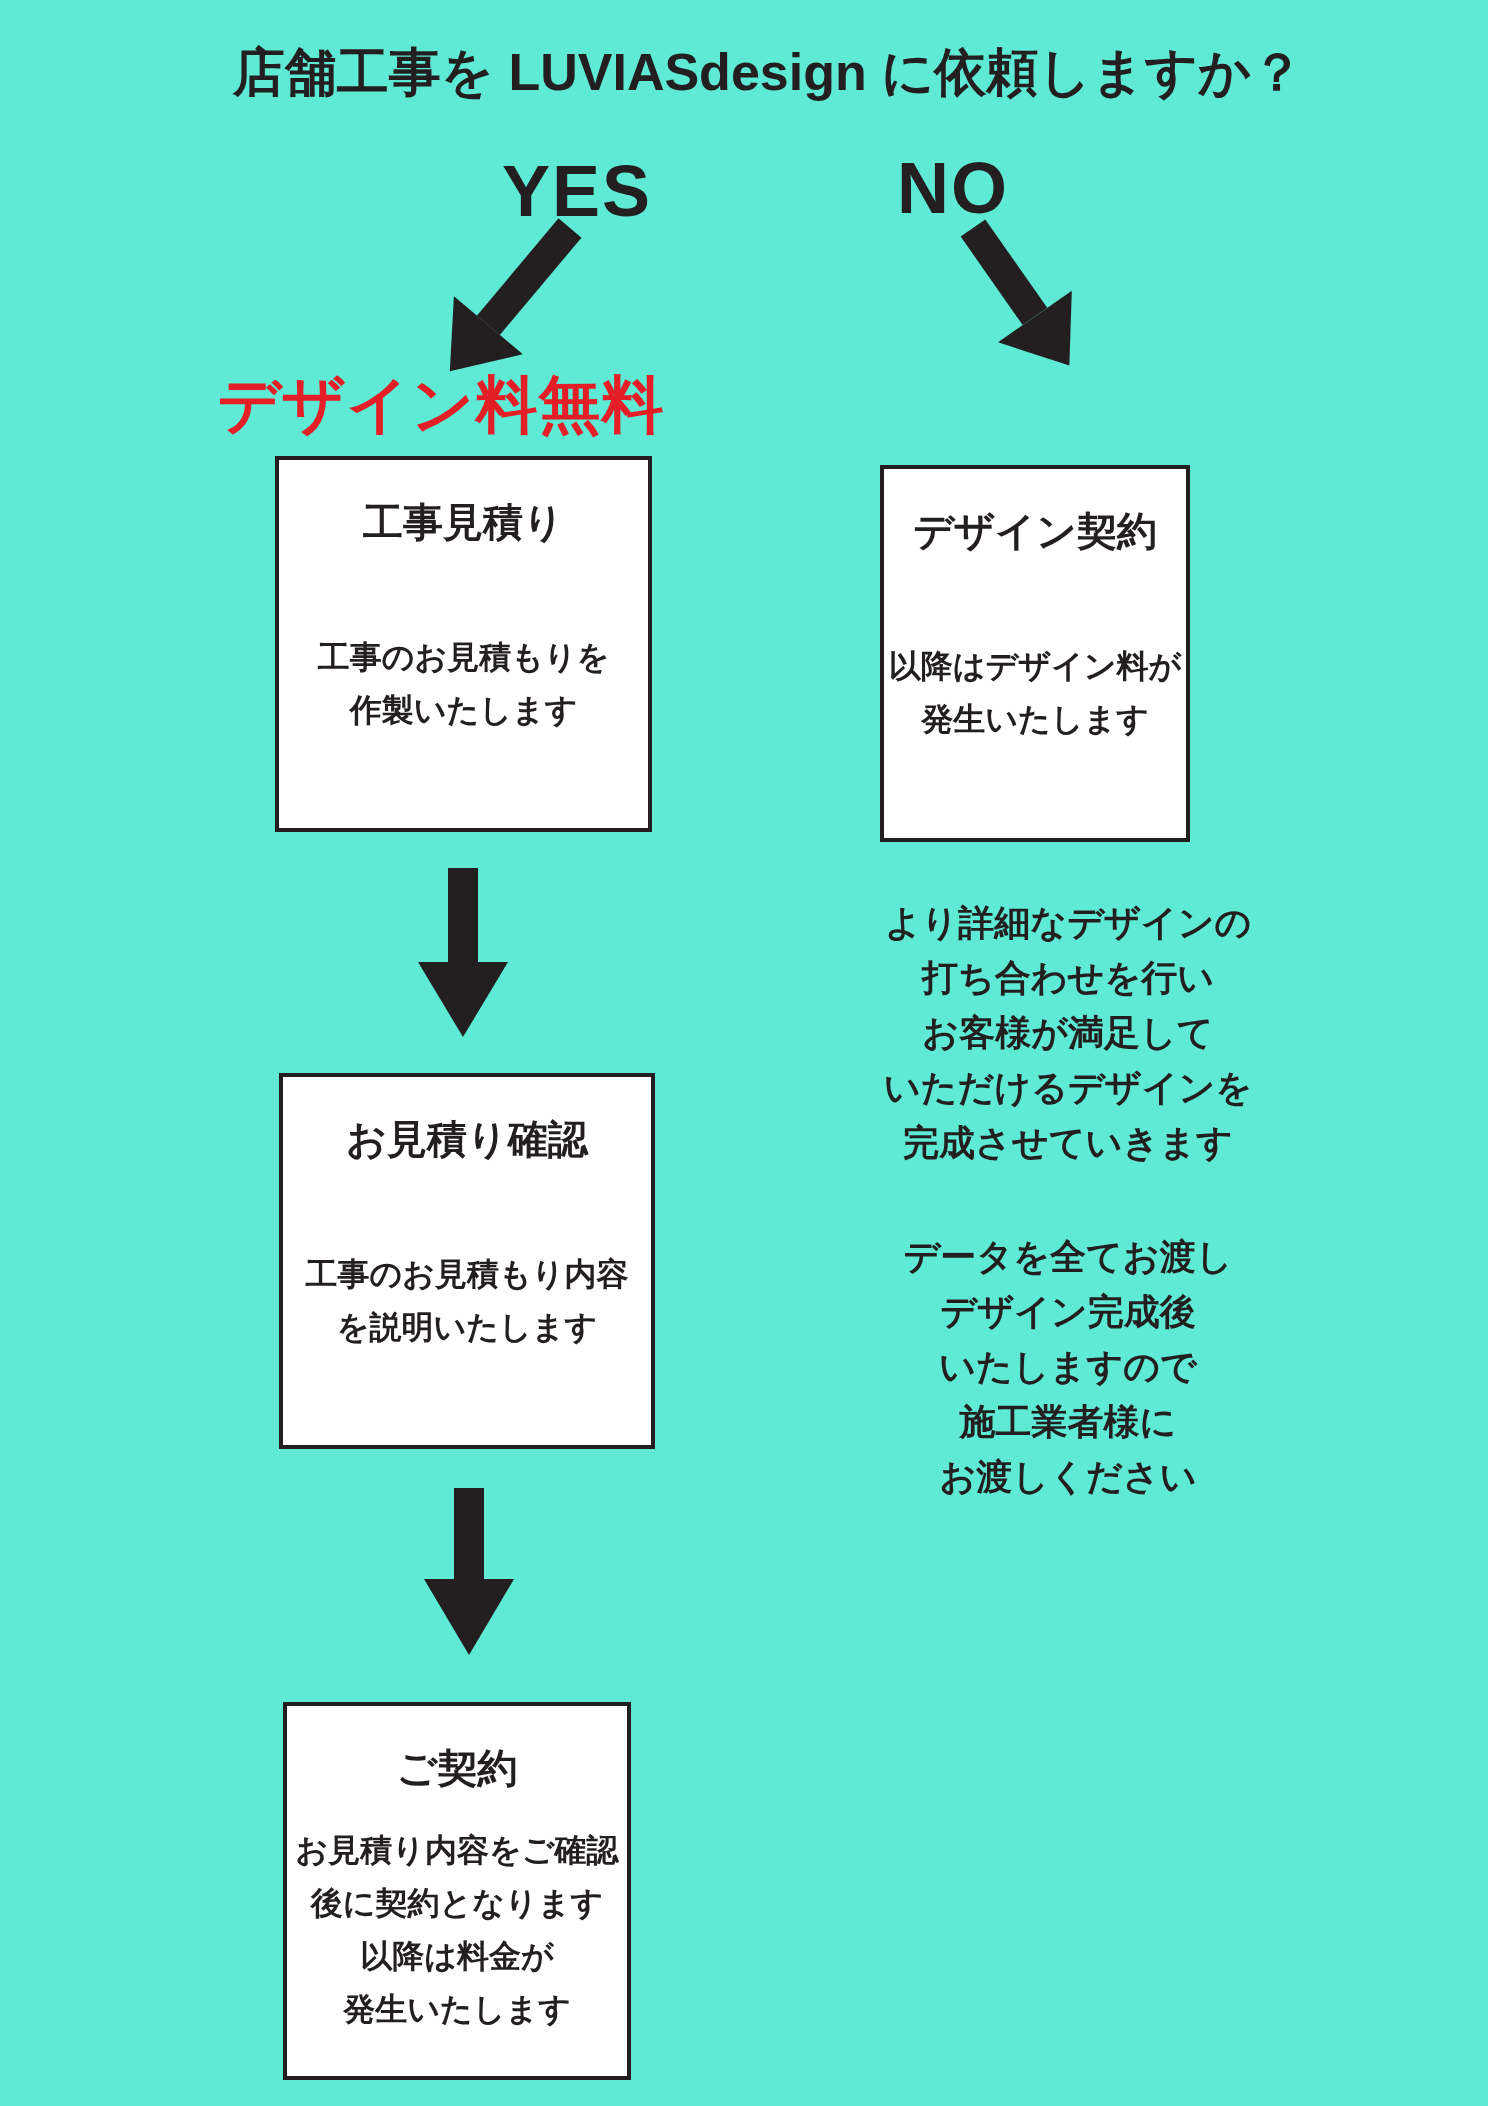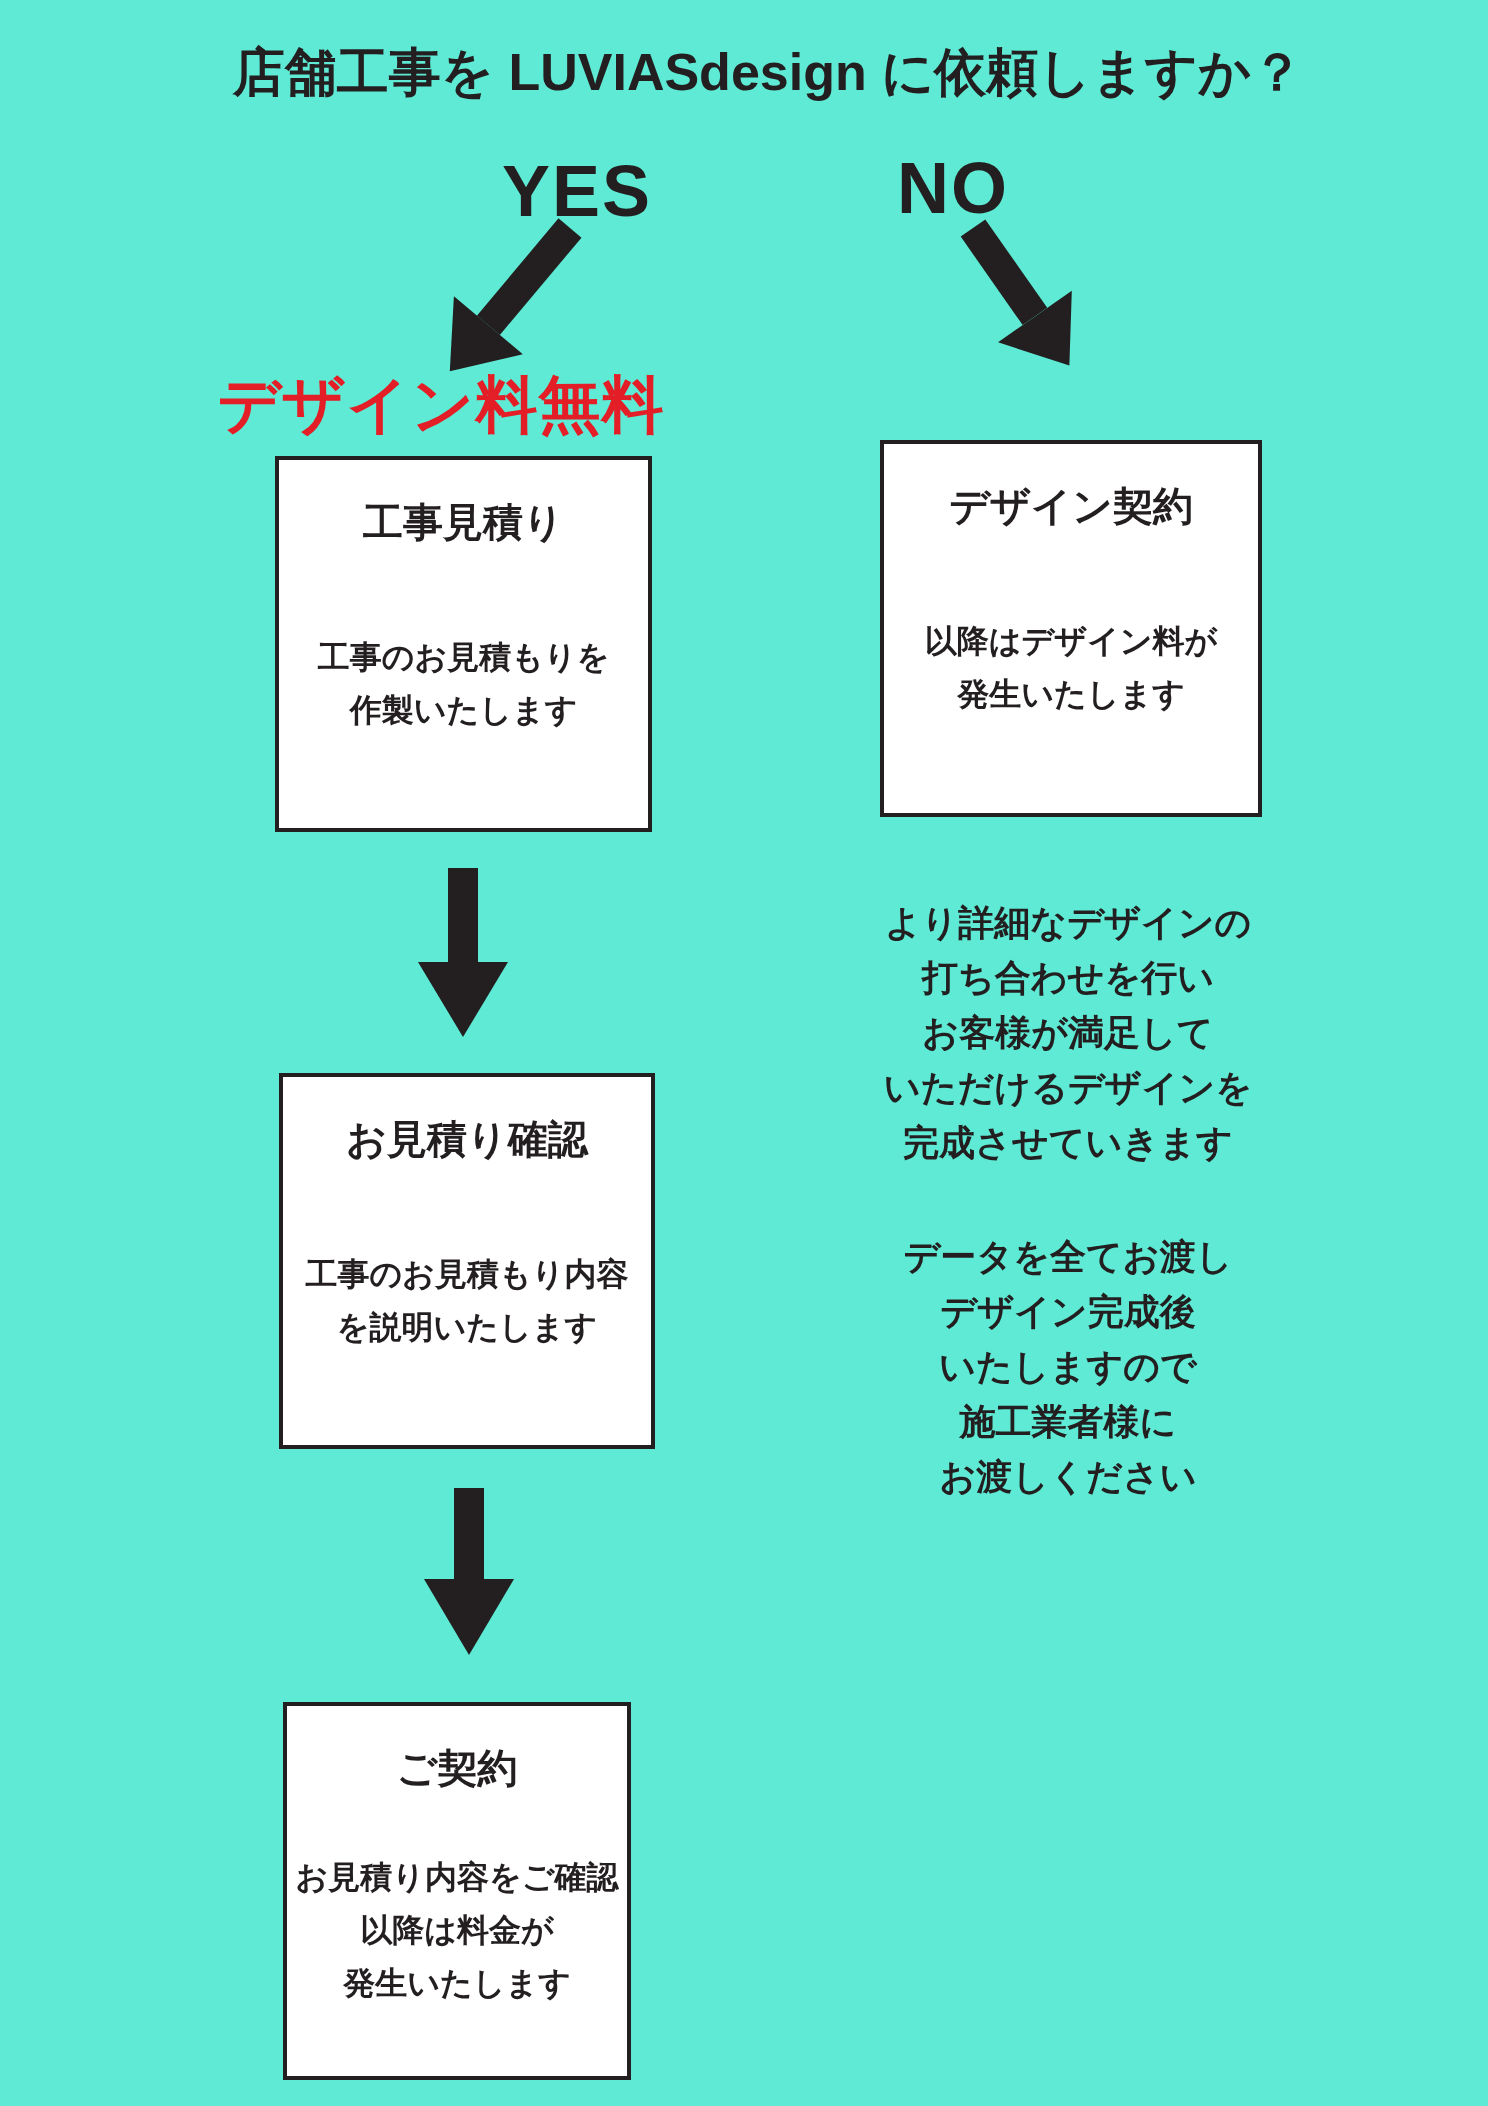--- a/index.html
+++ b/index.html
@@ -63,21 +63,21 @@
     top: 224px; left: 0; right: 0;
     transform: translateY(-50%);
     text-align: center;
     font-size: 32px;
     line-height: 53px;
   }
 
   .box-estimate        { left: 275px; top: 456px;  width: 377px; height: 376px; }
   .box-confirm         { left: 279px; top: 1073px; width: 376px; height: 376px; }
   .box-contract        { left: 283px; top: 1702px; width: 348px; height: 378px; padding-left: 44px; }
-  .box-design-contract { left: 880px; top: 440px;  width: 382px; height: 377px; }
+  .box-design-contract { left: 880px; top: 465px;  width: 310px; height: 377px; }
 
   .note {
     position: absolute;
     left: 848px; width: 440px;
     text-align: center;
     font-size: 36px;
     line-height: 55px;
   }
   .note-1 { top: 895px; }
   .note-2 { top: 1229px; }
@@ -155,20 +155,21 @@
 
   <div class="arrow arrow-step2">
     <div class="shaft"></div>
     <div class="head"></div>
   </div>
 
   <div class="box box-contract">
     <div class="box-title">ご契約</div>
     <div class="box-body">
       <div>お見積り内容をご確認</div>
+      <div>後に契約となります</div>
       <div>以降は料金が</div>
       <div>発生いたします</div>
     </div>
   </div>
 
   <div class="box box-design-contract">
     <div class="box-title">デザイン契約</div>
     <div class="box-body">
       <div>以降はデザイン料が</div>
       <div>発生いたします</div>

